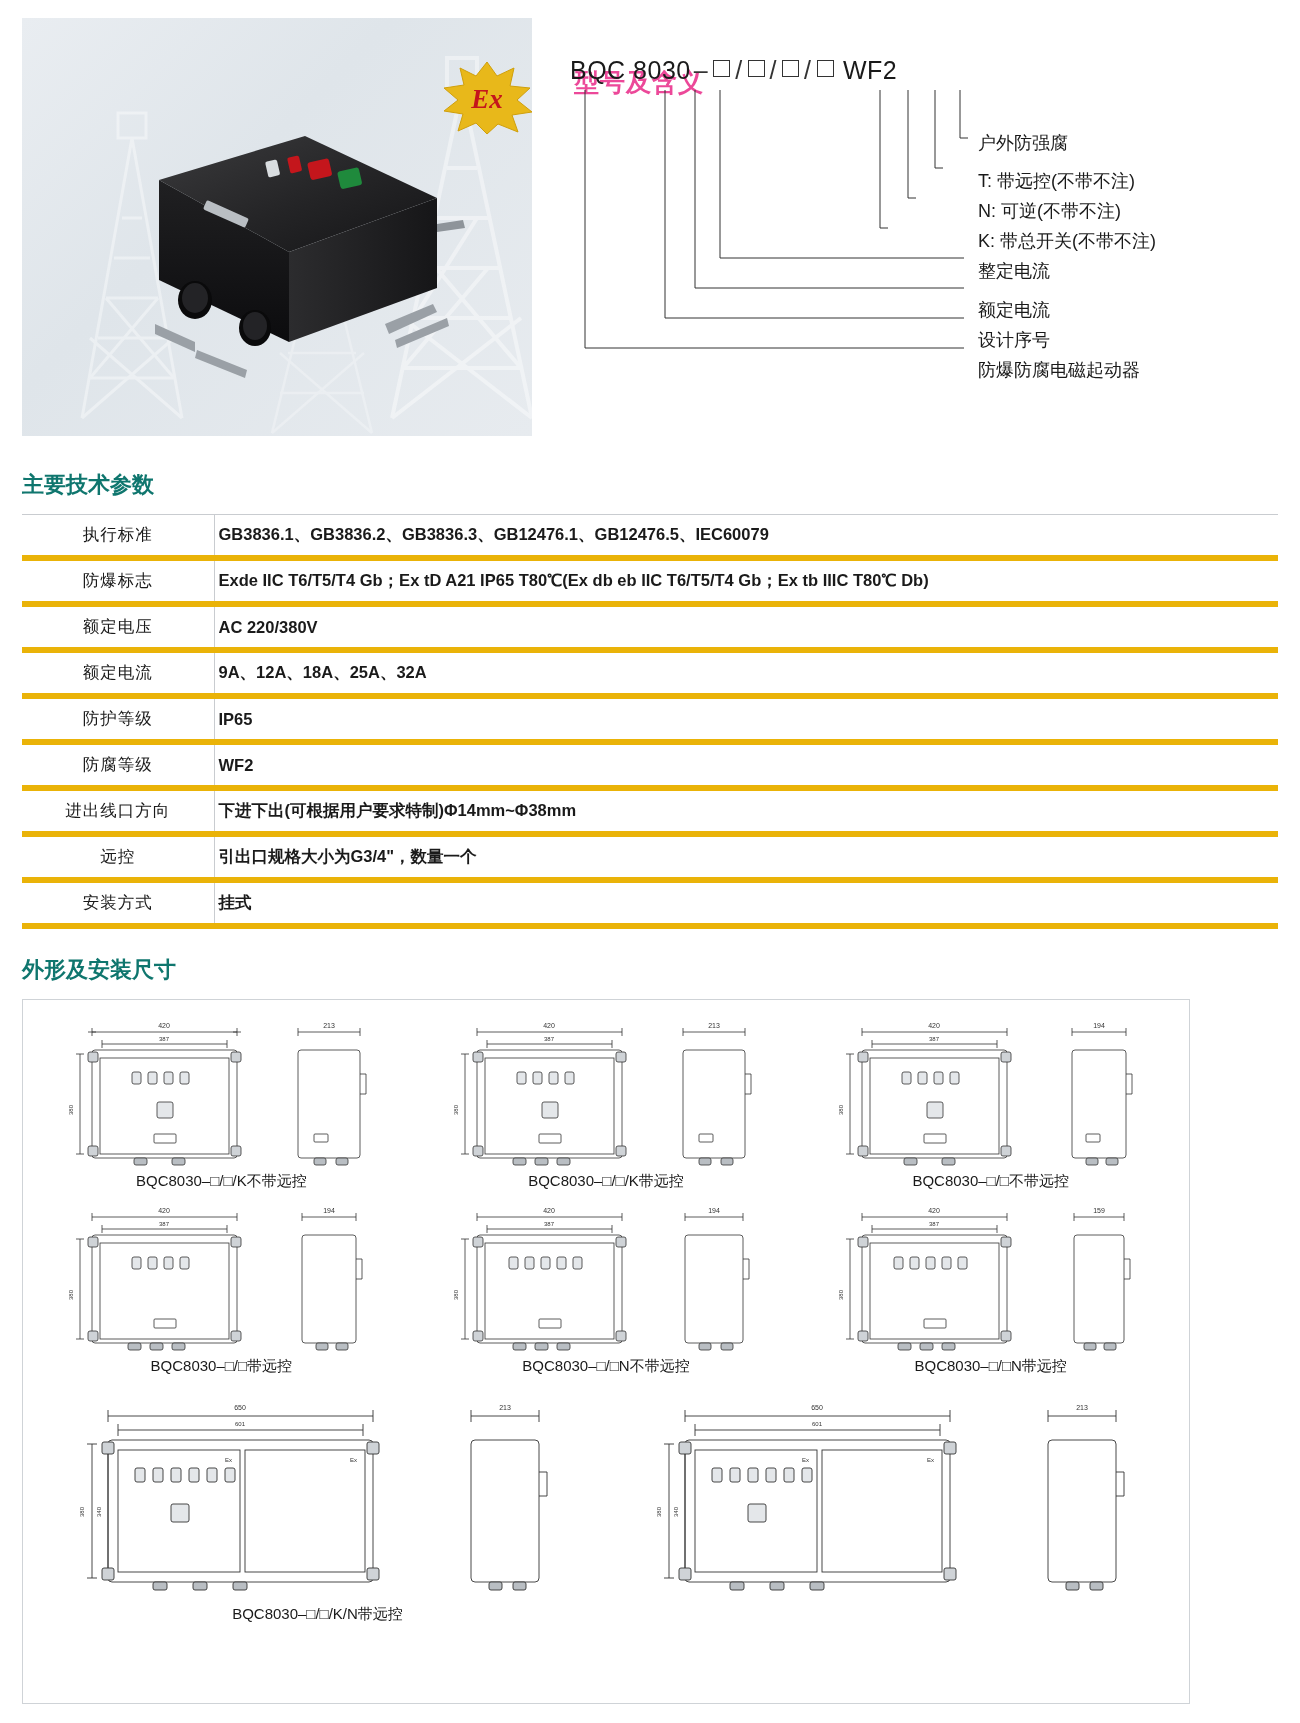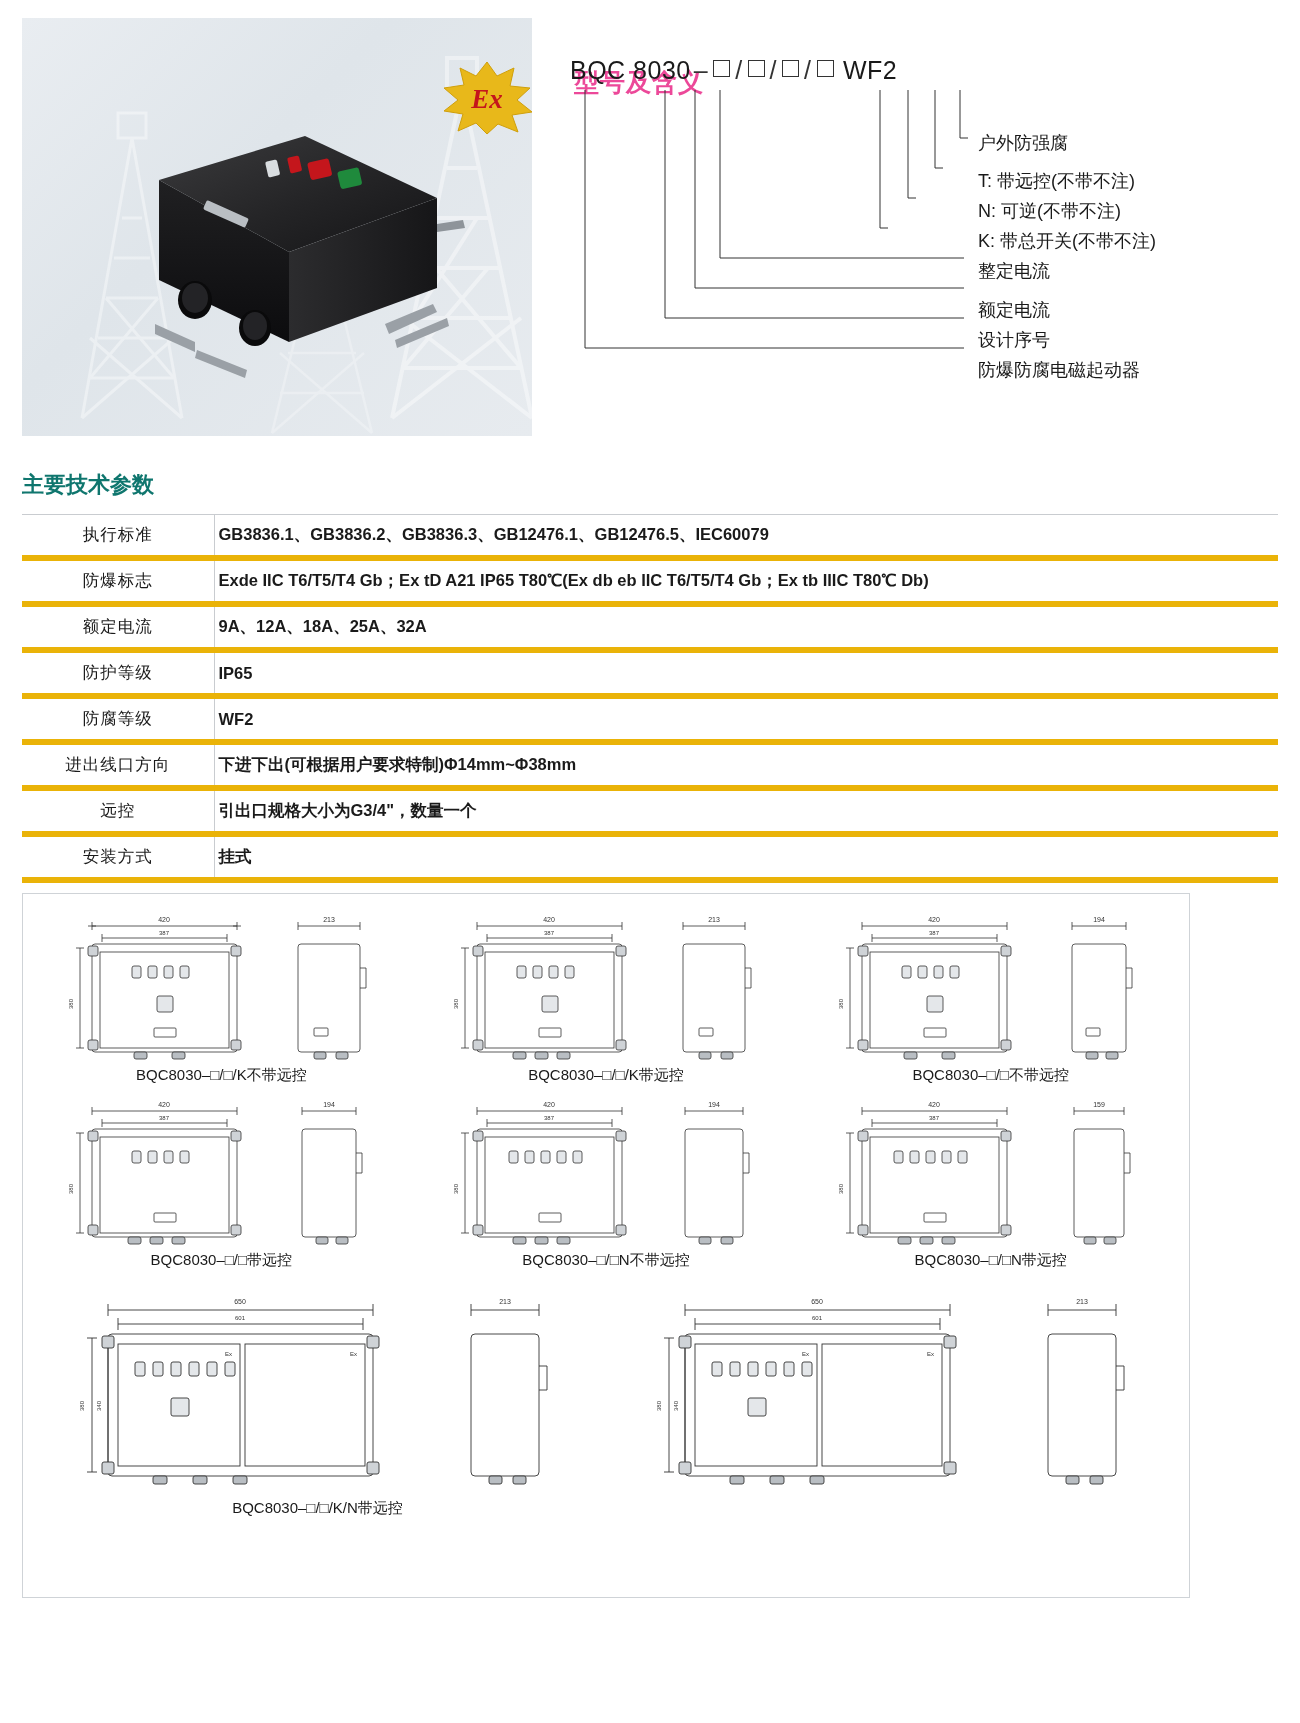--- a/index.html
+++ b/index.html
@@ -214,20 +214,24 @@
     <tbody>
       <tr>
         <td class="k">执行标准</td>
         <td class="v">GB3836.1、GB3836.2、GB3836.3、GB12476.1、GB12476.5、IEC60079</td>
       </tr>
       <tr>
         <td class="k">防爆标志</td>
         <td class="v">Exde IIC T6/T5/T4 Gb；Ex tD A21 IP65 T80℃(Ex db eb IIC T6/T5/T4 Gb；Ex tb IIIC T80℃ Db)</td>
       </tr>
       <tr>
+        <td class="k">额定电压</td>
+        <td class="v">AC 220/380V</td>
+      </tr>
+      <tr>
         <td class="k">额定电流</td>
         <td class="v">9A、12A、18A、25A、32A</td>
       </tr>
       <tr>
         <td class="k">防护等级</td>
         <td class="v">IP65</td>
       </tr>
       <tr>
         <td class="k">防腐等级</td>
         <td class="v">WF2</td>
@@ -240,20 +244,21 @@
         <td class="k">远控</td>
         <td class="v">引出口规格大小为G3/4"，数量一个</td>
       </tr>
       <tr>
         <td class="k">安装方式</td>
         <td class="v">挂式</td>
       </tr>
     </tbody>
   </table>
 
+  <h2 class="sec-title" style="margin-top:26px;">外形及安装尺寸</h2>
 
   <div class="dim-wrap">
 
     <div class="dim-grid">
 
       <div class="cell">
         <div class="draw-row">
           <svg width="200" height="155" viewBox="0 0 200 155">
             <g stroke="#333" fill="none" stroke-width="0.8">
               <path d="M30 22 L30 14 M175 22 L175 14 M30 18 L175 18"></path>

